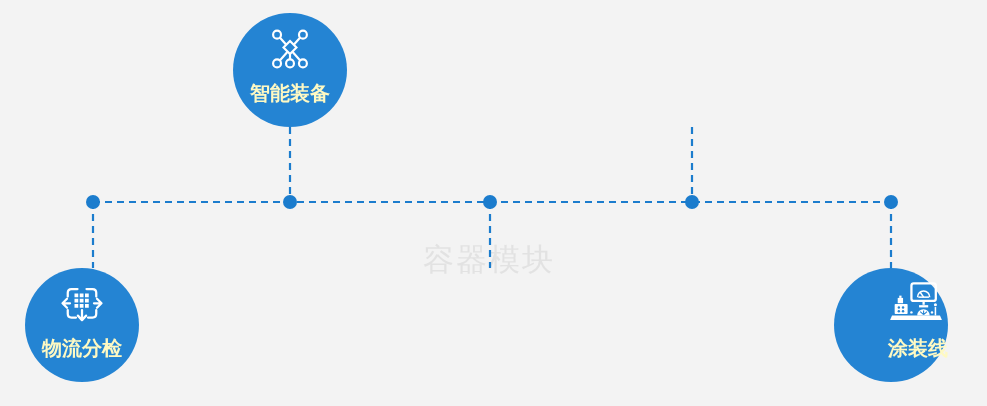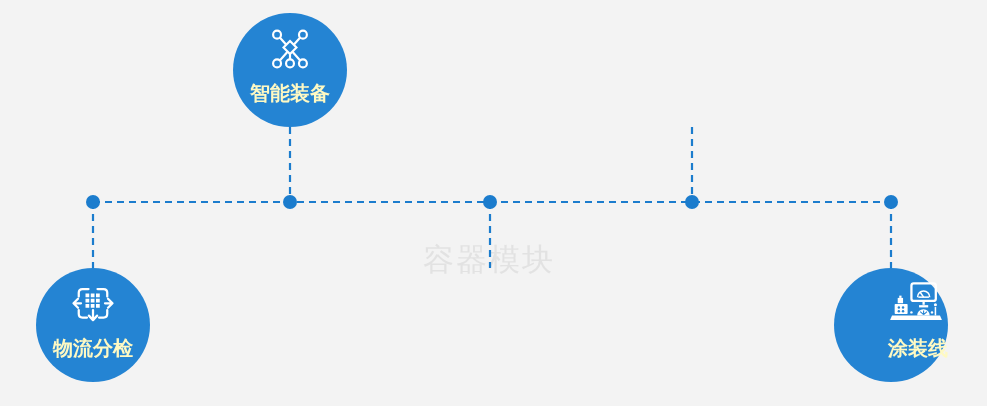--- a/index.html
+++ b/index.html
@@ -51,21 +51,21 @@
     margin-top:11px;
     color:#fef9c3;
     font-size:20px;
     font-weight:bold;
     line-height:1;
     white-space:nowrap;
   }
   
   .pos-top-left     {left:233px; top:13px;}
   .pos-top-right    {left:635px; top:13px;}
-  .pos-bottom-left  {left:36px;  top:268px;}
+  .pos-bottom-left  {left:25px;  top:268px;}
   .pos-bottom-center{left:433px; top:268px;}
   .pos-bottom-right {left:834px; top:268px;align-items:flex-end;}
 </style>
 </head>
 <body>
 
 <div class="stage">
 
   <div class="watermark">容器模块</div>
 

